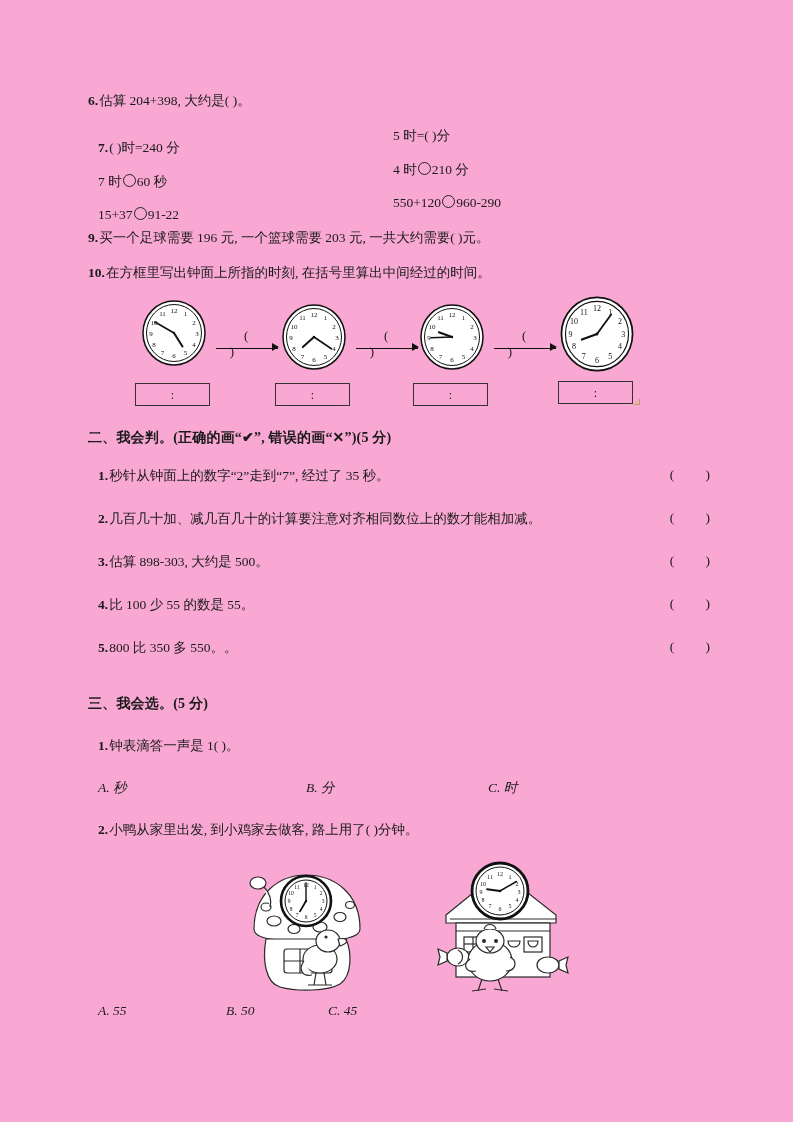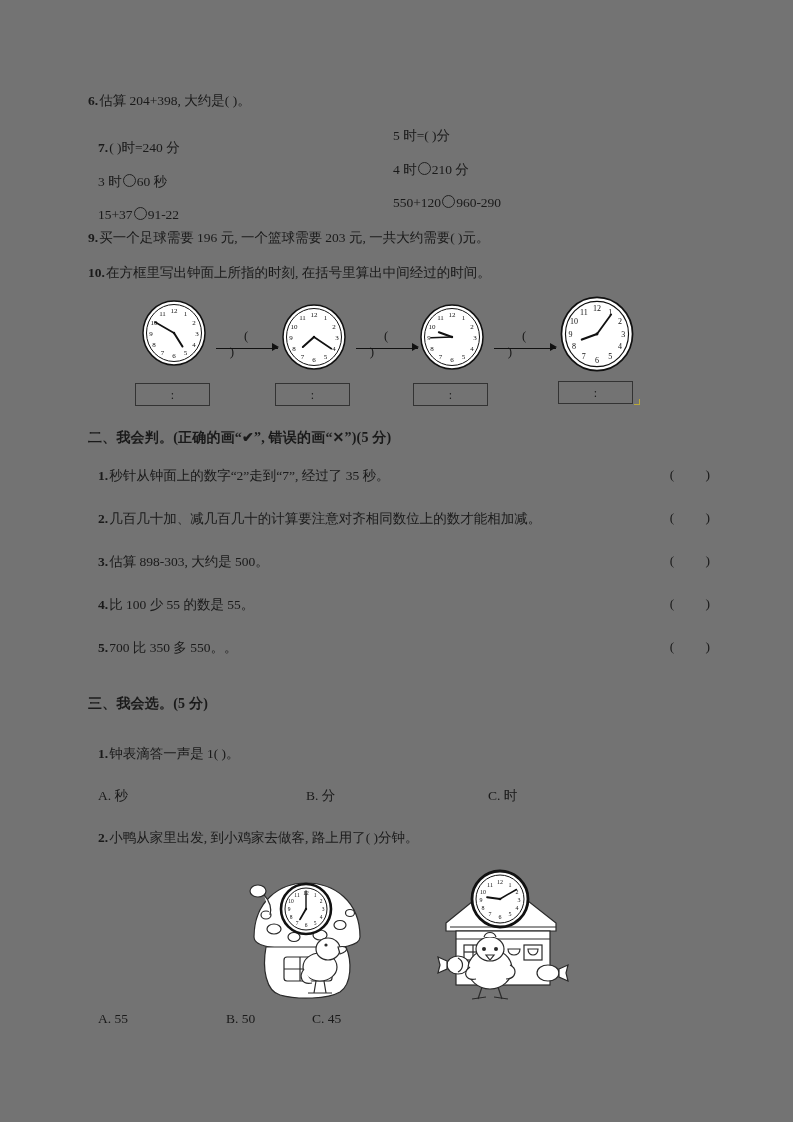--- a/index.html
+++ b/index.html
@@ -13,21 +13,21 @@
     position: relative;
     font-family: "Liberation Serif", "DejaVu Serif", serif;
     color: #1a1a1a;
     overflow: hidden;
   }
   .page {
     position: absolute;
     left: 0; top: 0;
     width: 793px;
     height: 1122px;
-    background: #737373;
+    background: #f9a8d4;
   }
   .content {
     position: absolute;
     left: 88px;
     top: 92px;
     width: 620px;
   }
 
   
   .qrow {
@@ -88,28 +88,29 @@
   .choices {
     position: relative;
     height: 18px;
     margin-bottom: 24px;
     font-size: 13.5px;
     padding-left: 10px;
   }
   .choices .ch {
     position: absolute;
     top: 0;
+    font-style: italic;
   }
   .choices .ch0 { left: 10px; }
   .choices .ch1 { left: 218px; }
   .choices .ch2 { left: 400px; }
 
   .choices-bottom .ch0 { left: 10px; }
   .choices-bottom .ch1 { left: 138px; }
-  .choices-bottom .ch2 { left: 224px; }
+  .choices-bottom .ch2 { left: 240px; }
 
   
   .clock-strip {
     position: relative;
     height: 112px;
     margin: 6px 0 0 0;
   }
   .clock-wrap { position: absolute; top: 0; }
   .clock {
     position: relative;
@@ -183,21 +184,21 @@
     <div class="qrow">
       <span class="qnum">6.</span><span>估算 204+398, 大约是(        )。</span>
     </div>
 
     <div class="twocol">
       <span class="c1"><span class="qnum">7.</span><span>(        )时=240 分</span></span>
       <span class="c2">5 时=(        )分</span>
     </div>
 
     <div class="twocol">
-      <span class="c1"><span>3 时</span><span class="opcircle"></span><span>60 秒</span></span>
+      <span class="c1"><span>7 时</span><span class="opcircle"></span><span>60 秒</span></span>
       <span class="c2"><span>4 时</span><span class="opcircle"></span><span>210 分</span></span>
     </div>
     <div class="twocol">
       <span class="c1"><span>15+37</span><span class="opcircle"></span><span>91-22</span></span>
       <span class="c2"><span>550+120</span><span class="opcircle"></span><span>960-290</span></span>
     </div>
 
     <div class="qrow">
       <span class="qnum">9.</span><span>买一个足球需要 196 元, 一个篮球需要 203 元, 一共大约需要(        )元。</span>
     </div>
@@ -345,25 +346,25 @@
     </div>
     <div class="judge">
       <span class="qnum">3.</span><span>估算 898-303, 大约是 500。</span>
       <span class="paren">(    )</span>
     </div>
     <div class="judge">
       <span class="qnum">4.</span><span>比 100 少 55 的数是 55。</span>
       <span class="paren">(    )</span>
     </div>
     <div class="judge">
-      <span class="qnum">5.</span><span>700 比 350 多 550。。</span>
+      <span class="qnum">5.</span><span>800 比 350 多 550。。</span>
       <span class="paren">(    )</span>
     </div>
 
-    <div class="section-head" style="margin-top:38px; margin-bottom:32px;">三、我会选。(5 分)</div>
+    <div class="section-head" style="margin-top:38px; margin-bottom:24px;">三、我会选。(5 分)</div>
 
     <div class="judge" style="margin-bottom:24px;">
       <span class="qnum">1.</span><span>钟表滴答一声是 1(        )。</span>
     </div>
     <div class="choices">
       <span class="ch ch0">A. 秒</span>
       <span class="ch ch1">B. 分</span>
       <span class="ch ch2">C. 时</span>
     </div>
 

